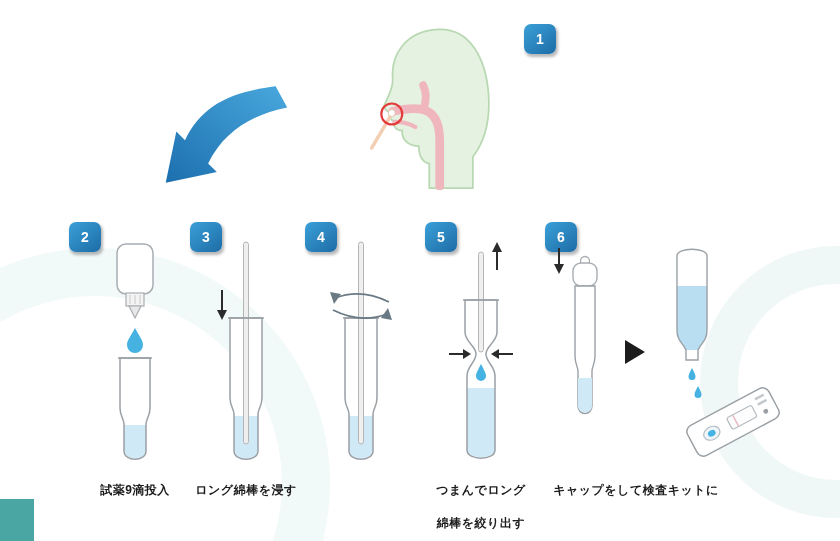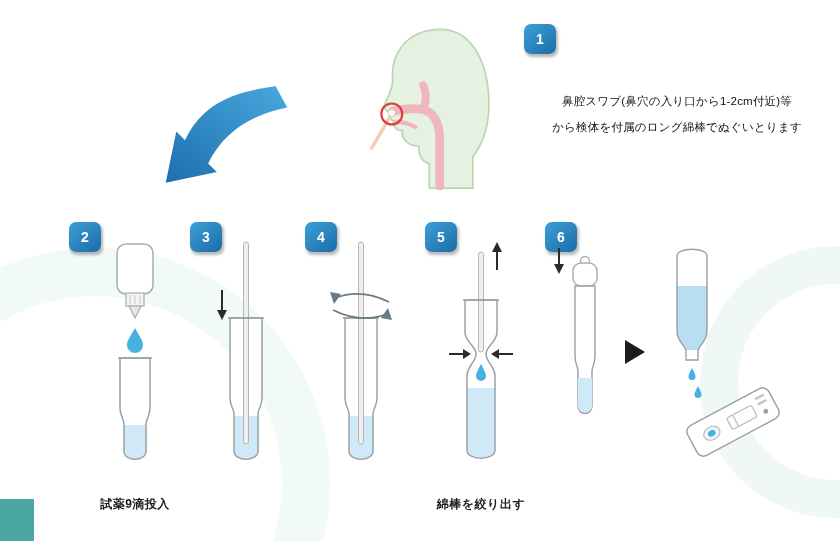--- a/index.html
+++ b/index.html
@@ -27,23 +27,23 @@
                  text-align:center; letter-spacing:0.2px; }
 
   
   .head-svg  { position:absolute; left:370px; top:24px; }
   .arrow-svg { position:absolute; left:158px; top:78px; }
 
   
   .step-col { position:absolute; top:220px; height:321px; }
   .step-col .badge { top:2px; left:14px; }
   .illustration { position:absolute; top:20px; left:50%; transform:translateX(-50%); }
-  .caption { position:absolute; top:276px; left:0; width:100%; text-align:center;
+  .caption { position:absolute; top:262px; left:0; width:100%; text-align:center;
              font-size:12px; font-weight:600; color:#1c1c1c; letter-spacing:0.5px; }
-  .cap-line2 { }
+  .cap-line2 { margin-top:16px; }
 
   .col-2 { left:55px;  width:160px; }
   .col-3 { left:176px; width:140px; }
   .col-4 { left:291px; width:140px; }
   .col-5 { left:411px; width:140px; }
   .col-6 { left:531px; width:262px; }
   .col-6 .caption { width:210px; }
 </style>
 </head>
 <body>
@@ -68,24 +68,20 @@
     <path d="M78,6 C40,8 24,36 26,62 C27,74 20,84 17,92 C15,97 19,100 23,101 C21,106 23,110 28,111 C26,117 30,122 37,122 C36,132 44,140 56,140 C56,152 60,158 68,160 L68,188 L118,188 L118,152 C132,134 138,108 136,80 C133,40 115,4 78,6 Z" style="fill:var(--head-green,#e5f2e1)" stroke="#b8d8b2" stroke-width="2"></path>
     <path d="M26,100 C44,96 58,96 66,100 C76,105 80,118 80,134 L80,186" fill="none" style="stroke:var(--airway-pink,#f0b6bd)" stroke-width="10" stroke-linecap="round"></path>
     <path d="M62,96 C65,86 65,78 61,70" fill="none" style="stroke:var(--airway-pink,#f0b6bd)" stroke-width="9" stroke-linecap="round"></path>
     <path d="M28,112 C38,112 46,114 52,118" fill="none" style="stroke:var(--airway-pink,#f0b6bd)" stroke-width="5" stroke-linecap="round"></path>
     <line x1="2" y1="142" x2="25" y2="103" stroke="#f3ceb2" stroke-width="4" stroke-linecap="round"></line>
     <circle cx="25" cy="102" r="4" fill="#fff" stroke="#e0c0a8" stroke-width="1"></circle>
     <circle cx="25" cy="103" r="12" fill="none" style="stroke:var(--highlight-red,#e23b3b)" stroke-width="2.5"></circle>
   </svg>
 
   <div class="badge" style="left:524px; top:24px;">1</div>
-  <div class="instruction">
-    <div>鼻腔スワブ(鼻穴の入り口から1-2cm付近)等</div>
-    <div>から検体を付属のロング綿棒でぬぐいとります</div>
-  </div>
 
   <div class="step-col col-2">
     <div class="badge">2</div>
     <svg class="illustration" width="120" height="235" viewBox="0 0 120 235">
       <g>
         <rect x="42" y="4" width="36" height="50" rx="9" fill="#fff" stroke="#a8adb2" stroke-width="1.5"></rect>
         <rect x="51" y="53" width="18" height="13" fill="#f4f4f4" stroke="#a8adb2" stroke-width="1.2"></rect>
         <line x1="55" y1="55" x2="55" y2="64" stroke="#c8c8c8"></line>
         <line x1="60" y1="55" x2="60" y2="64" stroke="#c8c8c8"></line>
         <line x1="65" y1="55" x2="65" y2="64" stroke="#c8c8c8"></line>
@@ -110,20 +106,23 @@
       <g>
         <line x1="36" y1="50" x2="36" y2="72" stroke="#2b2b2b" stroke-width="2"></line>
         <polygon points="31,70 41,70 36,80" fill="#2b2b2b"></polygon>
       </g>
       <path d="M44,78 L76,78 L76,158 C76,166 72,169 72,174 L72,211 C72,222 48,222 48,211 L48,174 C48,169 44,166 44,158 Z" fill="#fff"></path>
       <path d="M48,176 L72,176 L72,211 C72,220.5 48,220.5 48,211 Z" style="fill:var(--liquid-blue,#cfe9f6)"></path>
       <rect x="57.5" y="2" width="5" height="202" rx="2.5" fill="#efefef" stroke="#b5b5b5" stroke-width="1"></rect>
       <path d="M44,78 L76,78 L76,158 C76,166 72,169 72,174 L72,211 C72,222 48,222 48,211 L48,174 C48,169 44,166 44,158 Z" fill="none" stroke="#9aa0a5" stroke-width="1.5"></path>
       <line x1="42" y1="78" x2="78" y2="78" stroke="#9aa0a5" stroke-width="1.5"></line>
     </svg>
+    <div class="caption">
+      <div>ロング綿棒を浸す</div>
+    </div>
   </div>
 
   <div class="step-col col-4">
     <div class="badge">4</div>
     <svg class="illustration" width="120" height="235" viewBox="0 0 120 235">
       <path d="M44,78 L76,78 L76,158 C76,166 72,169 72,174 L72,211 C72,222 48,222 48,211 L48,174 C48,169 44,166 44,158 Z" fill="#fff"></path>
       <path d="M48,176 L72,176 L72,211 C72,220.5 48,220.5 48,211 Z" style="fill:var(--liquid-blue,#cfe9f6)"></path>
       <rect x="57.5" y="2" width="5" height="202" rx="2.5" fill="#efefef" stroke="#b5b5b5" stroke-width="1"></rect>
       <path d="M44,78 L76,78 L76,158 C76,166 72,169 72,174 L72,211 C72,222 48,222 48,211 L48,174 C48,169 44,166 44,158 Z" fill="none" stroke="#9aa0a5" stroke-width="1.5"></path>
       <line x1="42" y1="78" x2="78" y2="78" stroke="#9aa0a5" stroke-width="1.5"></line>
@@ -150,20 +149,21 @@
       <path d="M44,60 L76,60 L76,92 C76,102 65,106 65,114 C65,122 74,126 74,136 L74,210 C74,221 46,221 46,210 L46,136 C46,126 55,122 55,114 C55,106 44,102 44,92 Z" fill="none" stroke="#9aa0a5" stroke-width="1.5"></path>
       <line x1="42" y1="60" x2="78" y2="60" stroke="#9aa0a5" stroke-width="1.5"></line>
       <g fill="#2b2b2b">
         <line x1="28" y1="114" x2="42" y2="114" stroke="#2b2b2b" stroke-width="2"></line>
         <polygon points="42,109 42,119 50,114"></polygon>
         <line x1="92" y1="114" x2="78" y2="114" stroke="#2b2b2b" stroke-width="2"></line>
         <polygon points="78,109 78,119 70,114"></polygon>
       </g>
     </svg>
     <div class="caption">
+      <div>つまんでロング</div>
       <div class="cap-line2">綿棒を絞り出す</div>
     </div>
   </div>
 
   <div class="step-col col-6">
     <div class="badge">6</div>
     <svg class="illustration" width="250" height="235" viewBox="0 0 250 235">
       <g>
         <line x1="22" y1="8" x2="22" y2="26" stroke="#2b2b2b" stroke-width="2"></line>
         <polygon points="17,24 27,24 22,34" fill="#2b2b2b"></polygon>
@@ -189,16 +189,17 @@
         <rect x="-4" y="-6.5" width="28" height="13" rx="2" fill="#fdfdfd" stroke="#b5bcc2" stroke-width="1.2"></rect>
         <line x1="3" y1="-6" x2="3" y2="6.5" stroke="#e9b9c2" stroke-width="1.5"></line>
         <g>
           <rect x="30" y="-11" width="10" height="2.6" fill="#c4c9cd"></rect>
           <rect x="30" y="-5" width="10" height="2.6" fill="#c4c9cd"></rect>
           <circle cx="34" cy="6" r="2.4" fill="#9aa0a5"></circle>
         </g>
       </g>
     </svg>
     <div class="caption">
+      <div>キャップをして検査キットに</div>
     </div>
   </div>
 
 </div>
 
 </body></html>

